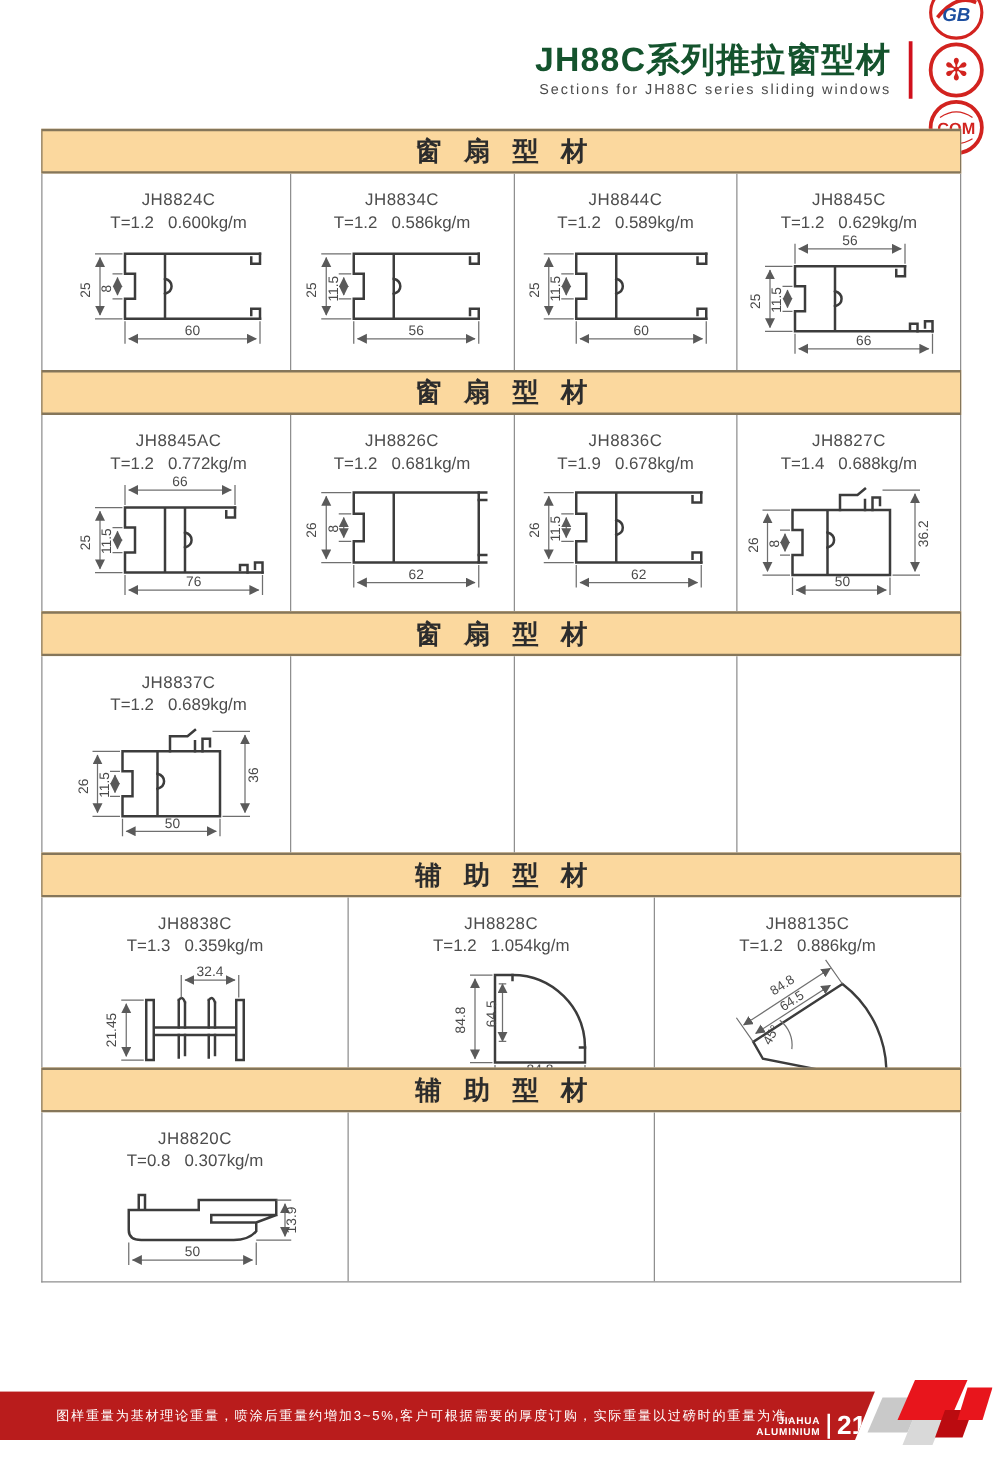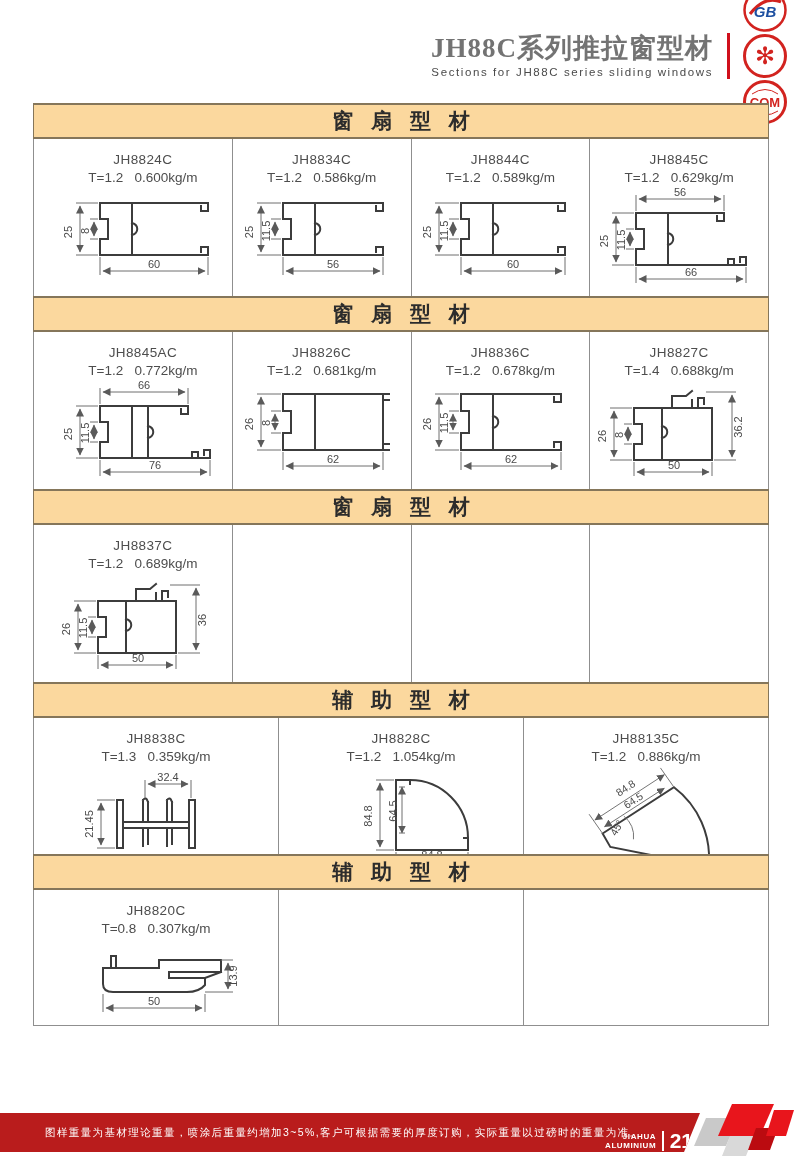--- a/index.html
+++ b/index.html
@@ -3,21 +3,21 @@
 <meta charset="utf-8">
 <style>
   html,body{margin:0;padding:0;}
   body{
     width:800px;height:1167px;position:relative;background:#ffffff;
     font-family:"Liberation Sans","DejaVu Sans",sans-serif;overflow:hidden;
   }
   
   .header{position:absolute;top:24px;left:0;right:0;height:64px;display:flex;justify-content:flex-end;align-items:center;padding-right:10px;}
   .titleblock{text-align:right;margin-right:14px;}
-  .title{font-size:27px;font-weight:bold;color:#737373;letter-spacing:1px;line-height:1.1;font-family:Liberation Serif, serif;}
+  .title{font-size:27px;font-weight:bold;color:#14532d;letter-spacing:1px;line-height:1.1;}
   .subtitle{font-size:11.5px;color:#4a4a4a;letter-spacing:1.6px;margin-top:2px;}
   .hdr-divider{width:3px;height:46px;background:#d0101c;margin-right:12px;}
   .logos{display:flex;gap:0;margin-right:2px;flex-direction:column;}
   .logo{width:46px;height:46px;}
   
   .table{position:absolute;left:33px;top:103px;width:736px;}
   .bar{height:36px;box-sizing:border-box;background:#fbd89e;
        border:1px solid #85765a;border-top-width:2px;border-bottom-width:2px;
        display:flex;align-items:center;justify-content:center;}
   .bar-title{font-size:21px;font-weight:bold;color:#2c2c2c;letter-spacing:6px;text-indent:6px;}
@@ -202,21 +202,21 @@
         <path class="dl" d="M46,72 V90 M146,72 V90"></path>
         <line class="dl" x1="49" y1="86" x2="143" y2="86" marker-start="url(#aw)" marker-end="url(#aw)"></line>
         <text class="dt" x="16" y="44" text-anchor="middle" transform="rotate(-90 16 44)">26</text>
         <text class="dt" x="33" y="43" text-anchor="middle" transform="rotate(-90 33 43)">8</text>
         <text class="dt" x="96" y="83" text-anchor="middle">62</text>
       </svg>
     </div>
 
     <div class="cell">
       <div class="code">JH8836C</div>
-      <div class="spec">T=1.2   0.678kg/m</div>
+      <div class="spec">T=1.9   0.678kg/m</div>
       <svg class="draw" width="170" height="100" viewBox="0 0 170 100">
         <path class="pl" d="M46,14 H146 M46,70 H146 M78,14 V70 M46,14 V31 H54 V53 H46 V70"></path>
         <path class="pl" d="M146,14 V22 H139 V17 M146,70 V62 H139 V67"></path>
         <path class="pl" d="M78,36 c7,2 7,10 0,12"></path>
         <path class="dl" d="M44,14 H20 M44,70 H20 M44,31 H34 M44,53 H34"></path>
         <line class="dl" x1="24" y1="17" x2="24" y2="67" marker-start="url(#aw)" marker-end="url(#aw)"></line>
         <line class="dl" x1="38" y1="34" x2="38" y2="50" marker-start="url(#aw)" marker-end="url(#aw)"></line>
         <path class="dl" d="M46,72 V90 M146,72 V90"></path>
         <line class="dl" x1="49" y1="86" x2="143" y2="86" marker-start="url(#aw)" marker-end="url(#aw)"></line>
         <text class="dt" x="16" y="44" text-anchor="middle" transform="rotate(-90 16 44)">26</text>

